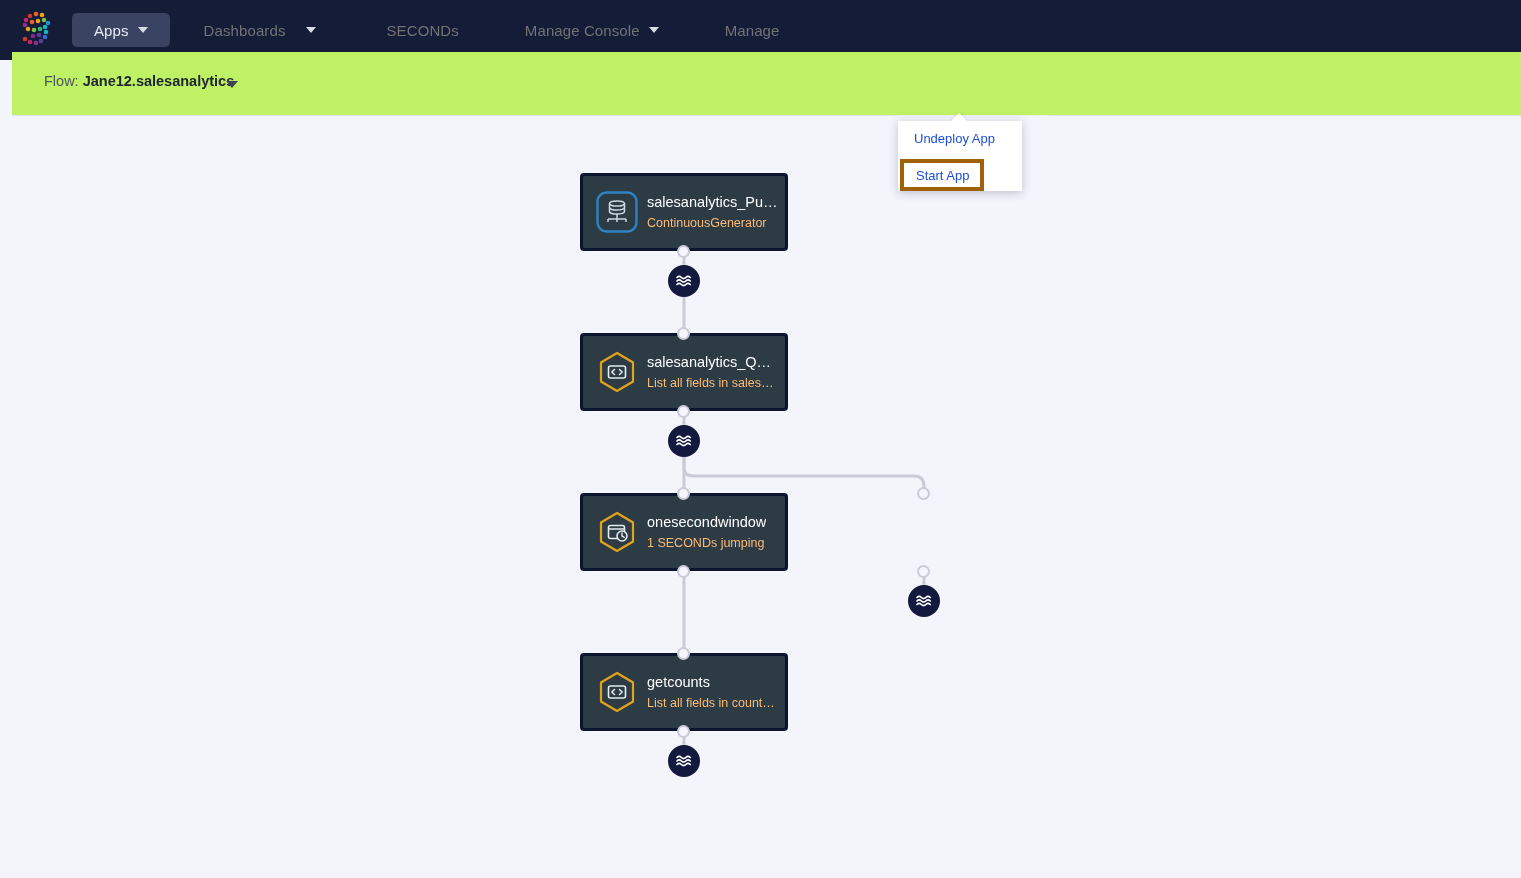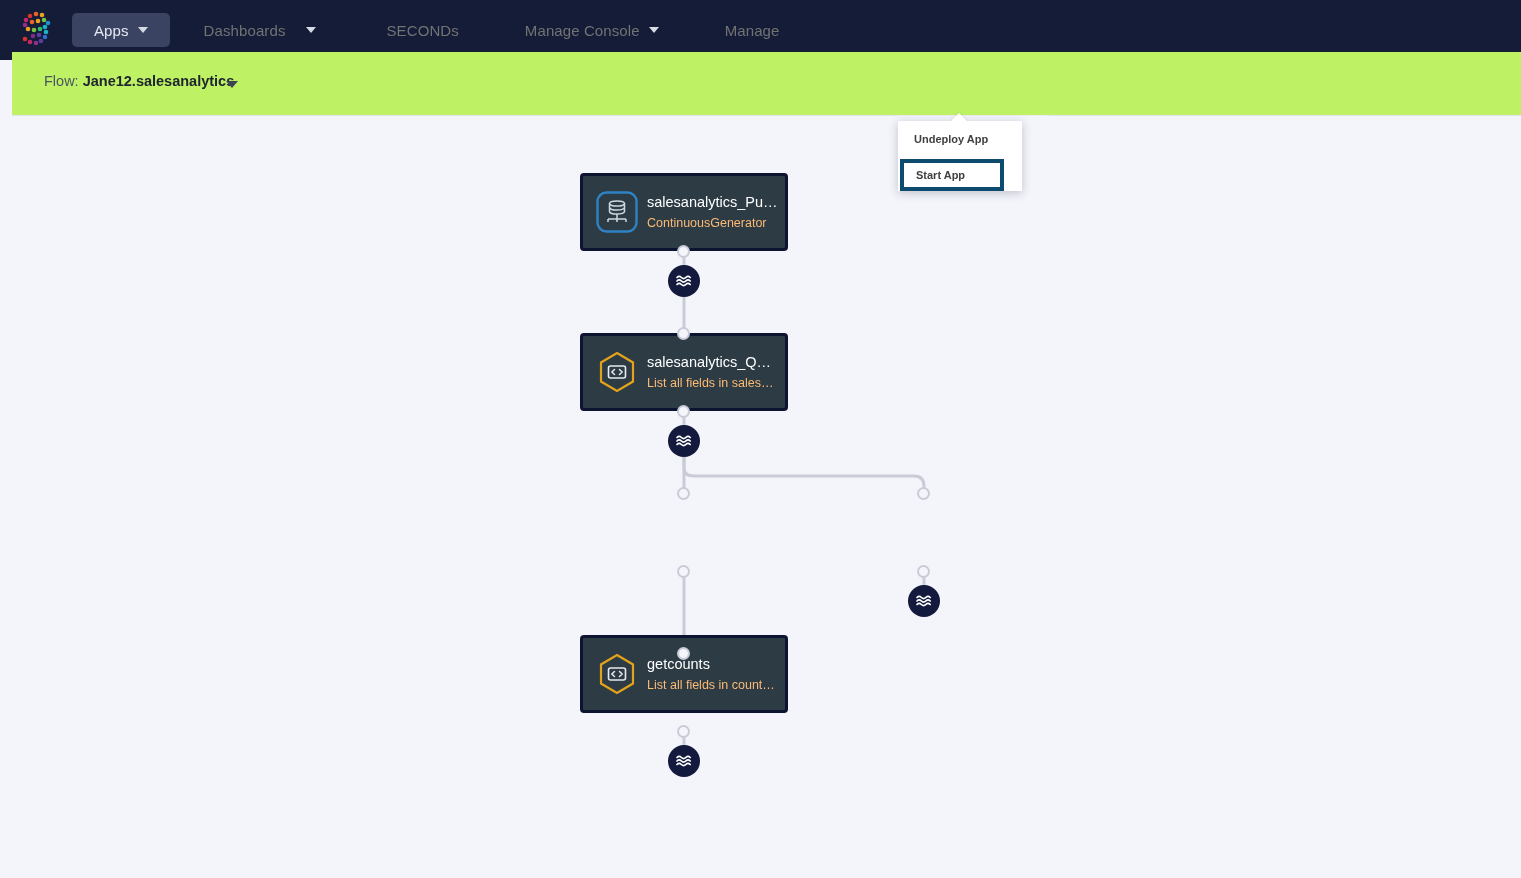--- a/index.html
+++ b/index.html
@@ -155,35 +155,34 @@
     border-right: 9px solid transparent;
     border-bottom: 9px solid #ffffff;
     z-index: 41;
     filter: drop-shadow(0 -1px 1px rgba(20,28,56,.08));
   }
   .dd-item {
     height: 35px;
     display: flex;
     align-items: center;
     padding-left: 16px;
-    font-size: 11px;
-    color: #404040;
+    font-size: 13px;
+    color: #1d4ed8;
     cursor: pointer;
     white-space: nowrap;
     box-sizing: border-box;
-    font-weight: bold;
   }
   .dd-item.highlight {
     position: absolute;
     left: 2px;
     top: 38px;
-    width: 104px;
+    width: 84px;
     height: 32px;
     background: #ffffff;
-    border: 4px solid #0c4a6e;
+    border: 4px solid #a16207;
     padding-left: 12px;
     z-index: 42;
   }
   .dd-spacer { height: 35px; }
 
   
   .canvas {
     position: absolute;
     left: 0; top: 116px;
     width: 1521px;
@@ -438,31 +437,46 @@
     </div>
 
     <div class="stream" style="left:668px; top:309px;">
       <svg width="18" height="18" viewBox="0 0 18 18">
         <path d="M2 5.5 q2.2 -2.2 4.4 0 t4.4 0 t4.4 0" fill="none" stroke="#ffffff" stroke-width="1.7" stroke-linecap="round"></path>
         <path d="M2 9 q2.2 -2.2 4.4 0 t4.4 0 t4.4 0" fill="none" stroke="#ffffff" stroke-width="1.7" stroke-linecap="round"></path>
         <path d="M2 12.5 q2.2 -2.2 4.4 0 t4.4 0 t4.4 0" fill="none" stroke="#ffffff" stroke-width="1.7" stroke-linecap="round"></path>
       </svg>
     </div>
 
+    <div class="node" style="left:580px; top:377px;">
+      <div class="node-icon">
+        <svg width="44" height="44" viewBox="0 0 44 44">
+          <polygon points="22,3 38,12.5 38,31.5 22,41 6,31.5 6,12.5" fill="none" stroke="#e3a21c" stroke-width="2.2"></polygon>
+          <rect x="13.5" y="15.5" width="16" height="13" rx="2" fill="none" stroke="#e8eaee" stroke-width="1.6"></rect>
+          <line x1="13.5" y1="19" x2="29.5" y2="19" stroke="#e8eaee" stroke-width="1.5"></line>
+          <circle cx="27" cy="26" r="5" fill="#2c3b44" stroke="#e8eaee" stroke-width="1.6"></circle>
+          <path d="M27 23 L27 26 L29.2 27.3" fill="none" stroke="#e8eaee" stroke-width="1.4" stroke-linecap="round"></path>
+        </svg>
+      </div>
+      <div class="node-text">
+        <div class="node-title">onesecondwindow</div>
+        <div class="node-sub">1 SECONDs jumping</div>
+      </div>
+    </div>
 
 
     <div class="stream" style="left:908px; top:469px;">
       <svg width="18" height="18" viewBox="0 0 18 18">
         <path d="M2 5.5 q2.2 -2.2 4.4 0 t4.4 0 t4.4 0" fill="none" stroke="#ffffff" stroke-width="1.7" stroke-linecap="round"></path>
         <path d="M2 9 q2.2 -2.2 4.4 0 t4.4 0 t4.4 0" fill="none" stroke="#ffffff" stroke-width="1.7" stroke-linecap="round"></path>
         <path d="M2 12.5 q2.2 -2.2 4.4 0 t4.4 0 t4.4 0" fill="none" stroke="#ffffff" stroke-width="1.7" stroke-linecap="round"></path>
       </svg>
     </div>
 
-    <div class="node" style="left:580px; top:519px;">
+    <div class="node" style="left:580px; top:537px;">
       <div class="node-icon">
         <svg width="44" height="44" viewBox="0 0 44 44">
           <polygon points="22,3 38,12.5 38,31.5 22,41 6,31.5 6,12.5" fill="none" stroke="#e3a21c" stroke-width="2.2"></polygon>
           <rect x="13.5" y="16" width="17" height="12" rx="2" fill="none" stroke="#e8eaee" stroke-width="1.6"></rect>
           <path d="M19.5 19.5 L16.8 22 L19.5 24.5" fill="none" stroke="#e8eaee" stroke-width="1.5" stroke-linecap="round" stroke-linejoin="round"></path>
           <path d="M24.5 19.5 L27.2 22 L24.5 24.5" fill="none" stroke="#e8eaee" stroke-width="1.5" stroke-linecap="round" stroke-linejoin="round"></path>
         </svg>
       </div>
       <div class="node-text">
         <div class="node-title">getcounts</div>

